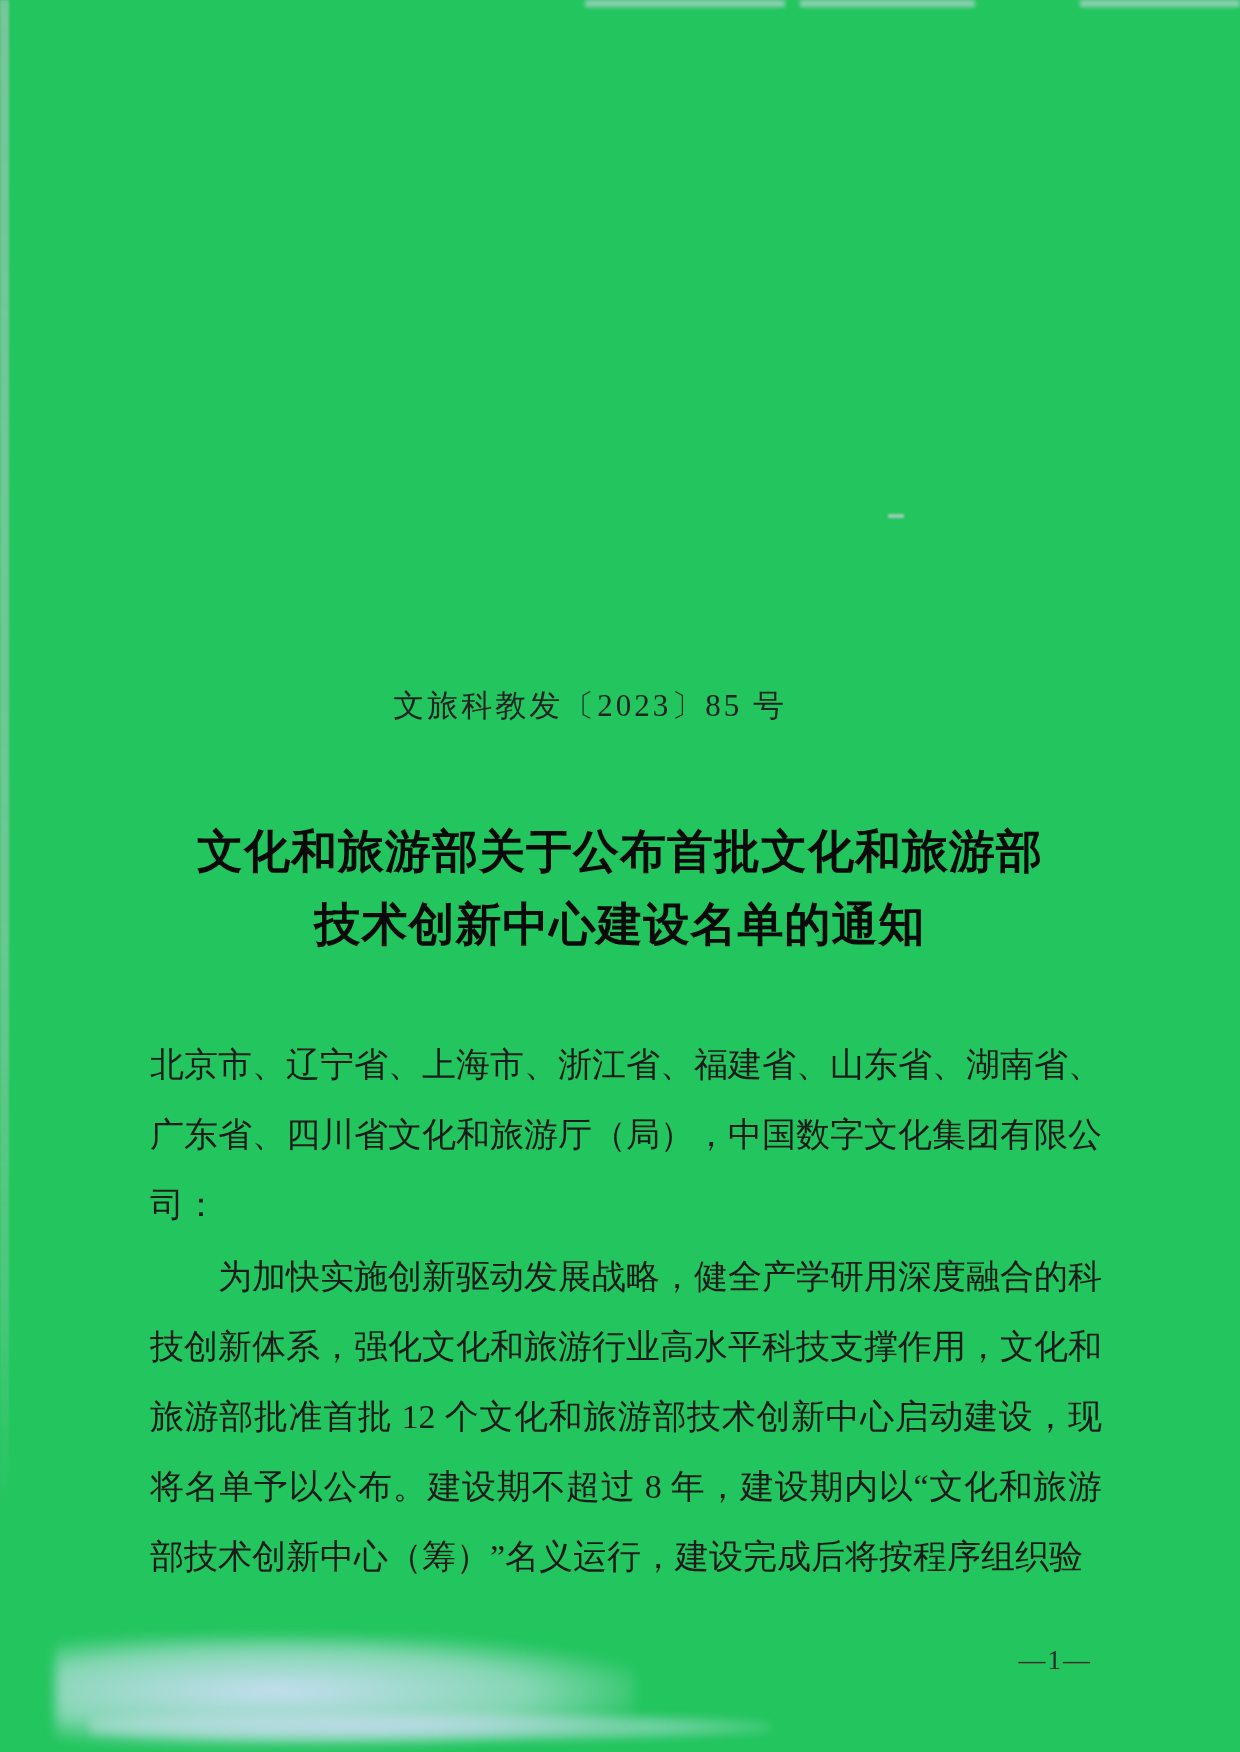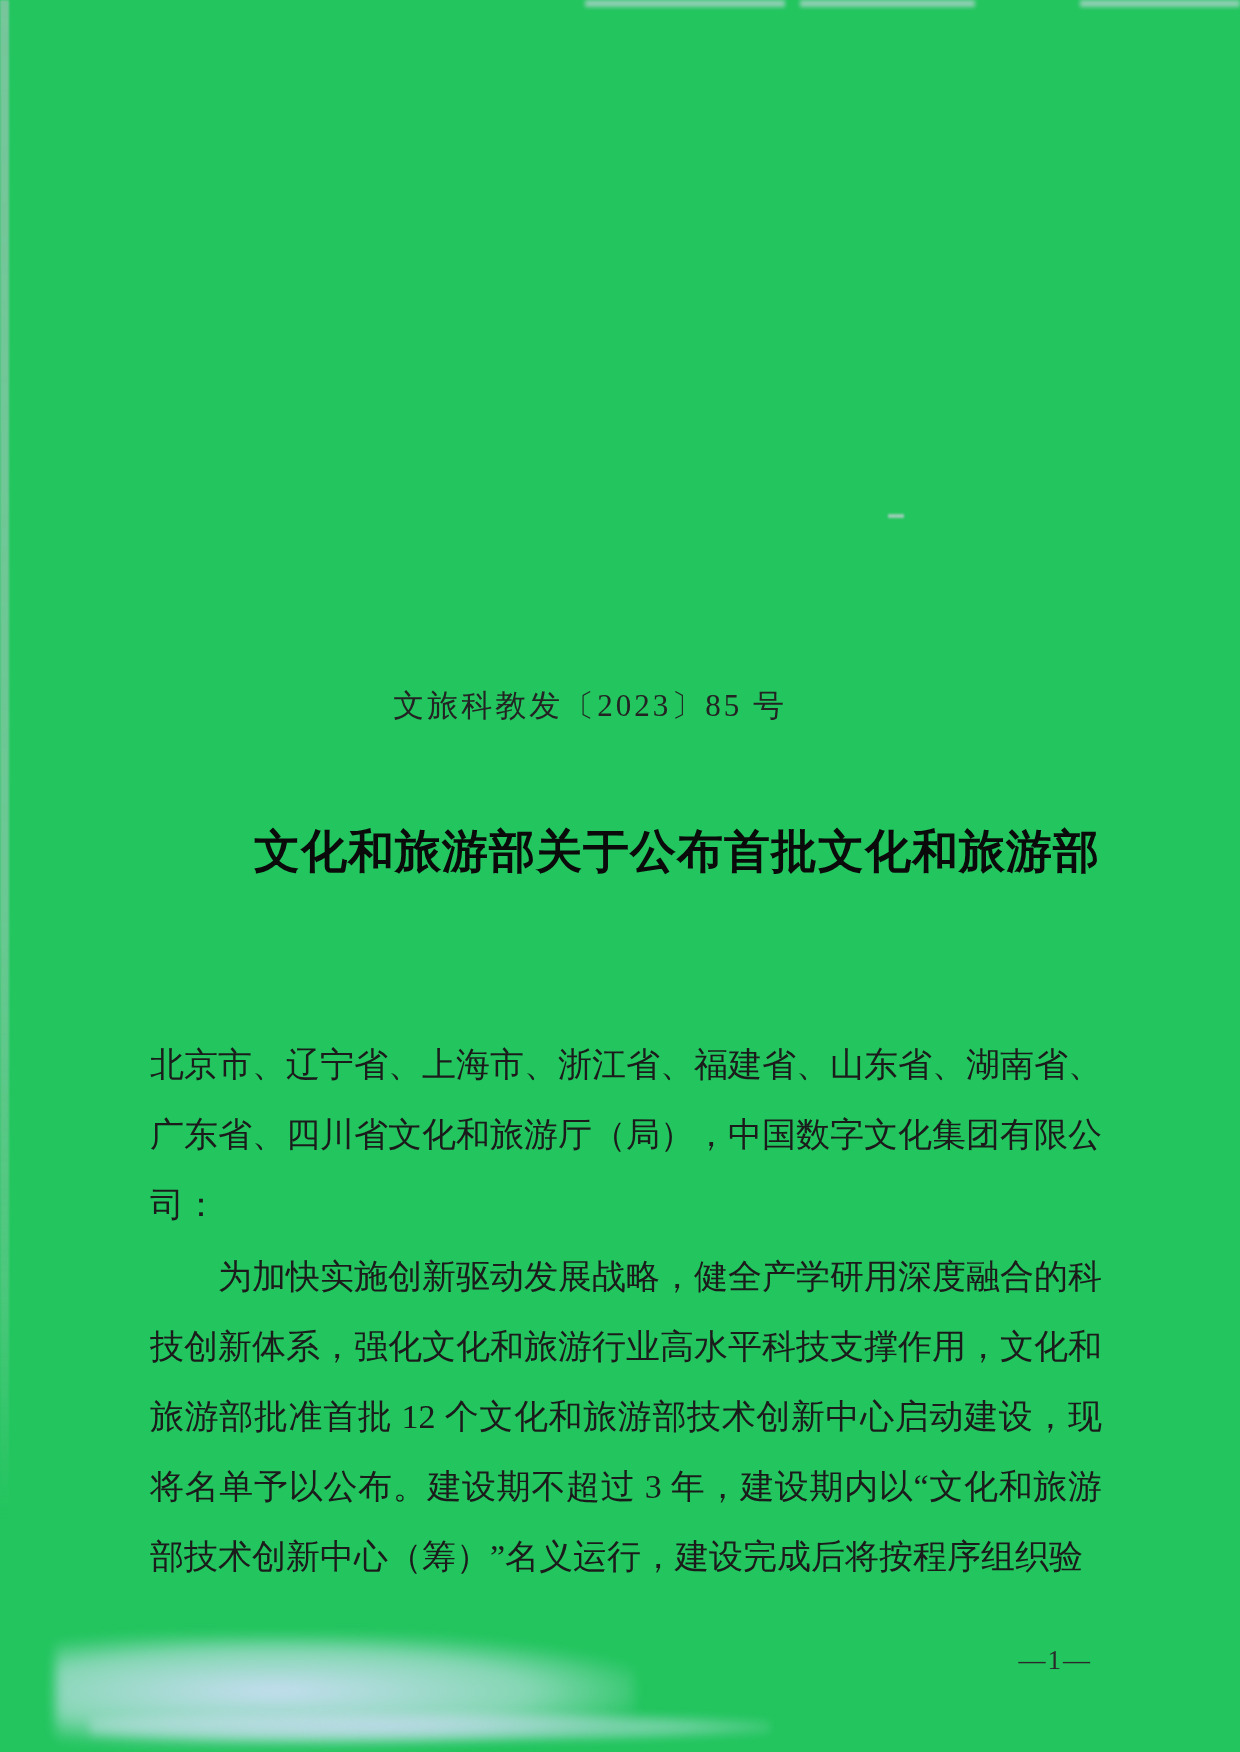--- a/index.html
+++ b/index.html
@@ -74,21 +74,21 @@
     width: 1180px;
     text-align: center;
     font-size: 31px;
     letter-spacing: 3px;
     color: #232323;
   }
   .title {
     position: absolute;
     top: 815px; left: 140px;
     width: 960px;
-    text-align: right;
+    text-align: center;
     font-size: 46px;
     font-weight: bold;
     line-height: 73px;
     letter-spacing: 1px;
     color: #0a0a0a;
   }
   .body-text {
     position: absolute;
     top: 1028px; left: 148px;
     width: 956px;
@@ -118,22 +118,23 @@
   <div class="top-smudge s2"></div>
   <div class="top-smudge s3"></div>
   <div class="mid-dash"></div>
   <div class="cloud-bottom"></div>
   <div class="cloud-streak"></div>
 
   <div class="doc-number">文旅科教发〔2023〕85 号</div>
 
   <div class="title">
     <div>文化和旅游部关于公布首批文化和旅游部</div>
+    <div>技术创新中心建设名单的通知</div>
   </div>
 
   <div class="body-text">
     <p>北京市、辽宁省、上海市、浙江省、福建省、山东省、湖南省、广东省、四川省文化和旅游厅（局），中国数字文化集团有限公司：</p>
-    <p class="indent">为加快实施创新驱动发展战略，健全产学研用深度融合的科技创新体系，强化文化和旅游行业高水平科技支撑作用，文化和旅游部批准首批 12 个文化和旅游部技术创新中心启动建设，现将名单予以公布。建设期不超过 3 年，建设期内以“文化和旅游部技术创新中心（筹）”名义运行，建设完成后将按程序组织验</p>
+    <p class="indent">为加快实施创新驱动发展战略，健全产学研用深度融合的科技创新体系，强化文化和旅游行业高水平科技支撑作用，文化和旅游部批准首批 12 个文化和旅游部技术创新中心启动建设，现将名单予以公布。建设期不超过 8 年，建设期内以“文化和旅游部技术创新中心（筹）”名义运行，建设完成后将按程序组织验</p>
   </div>
 
   <div class="page-number">—1—</div>
 
 </div>
 
 </body></html>

